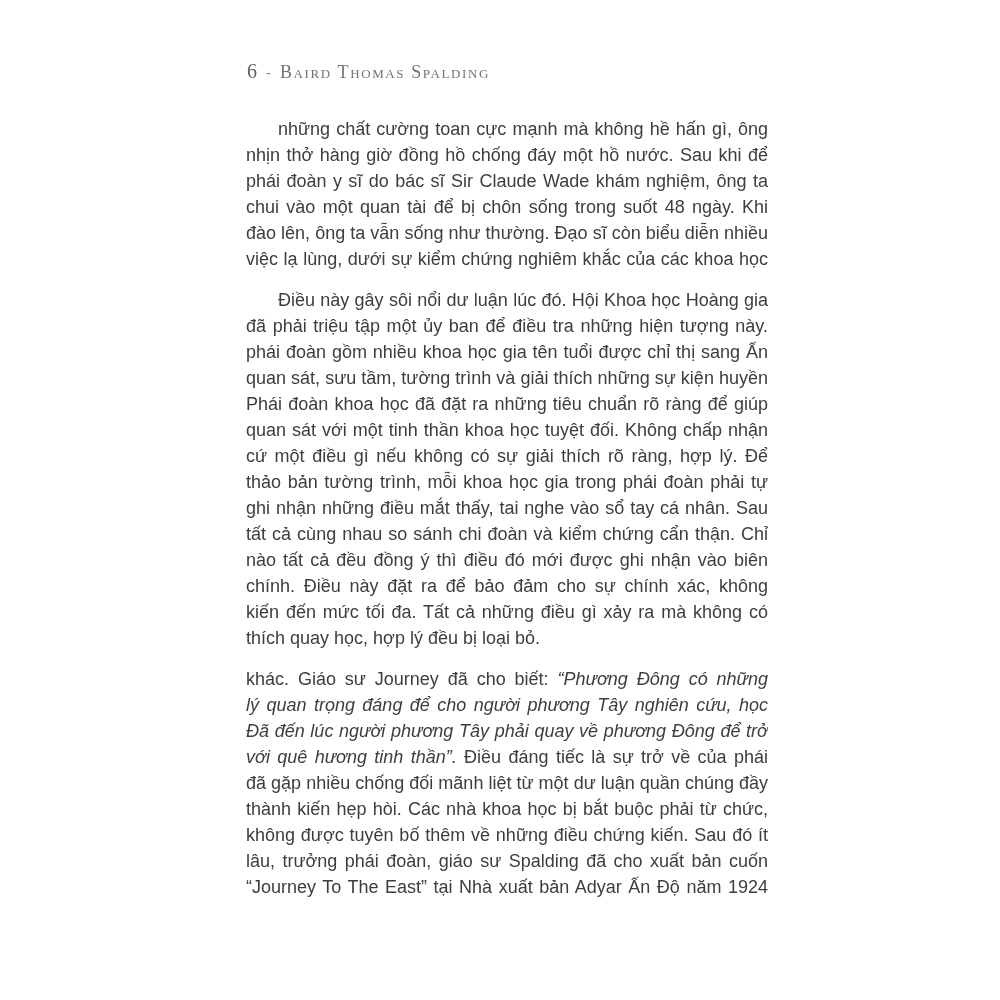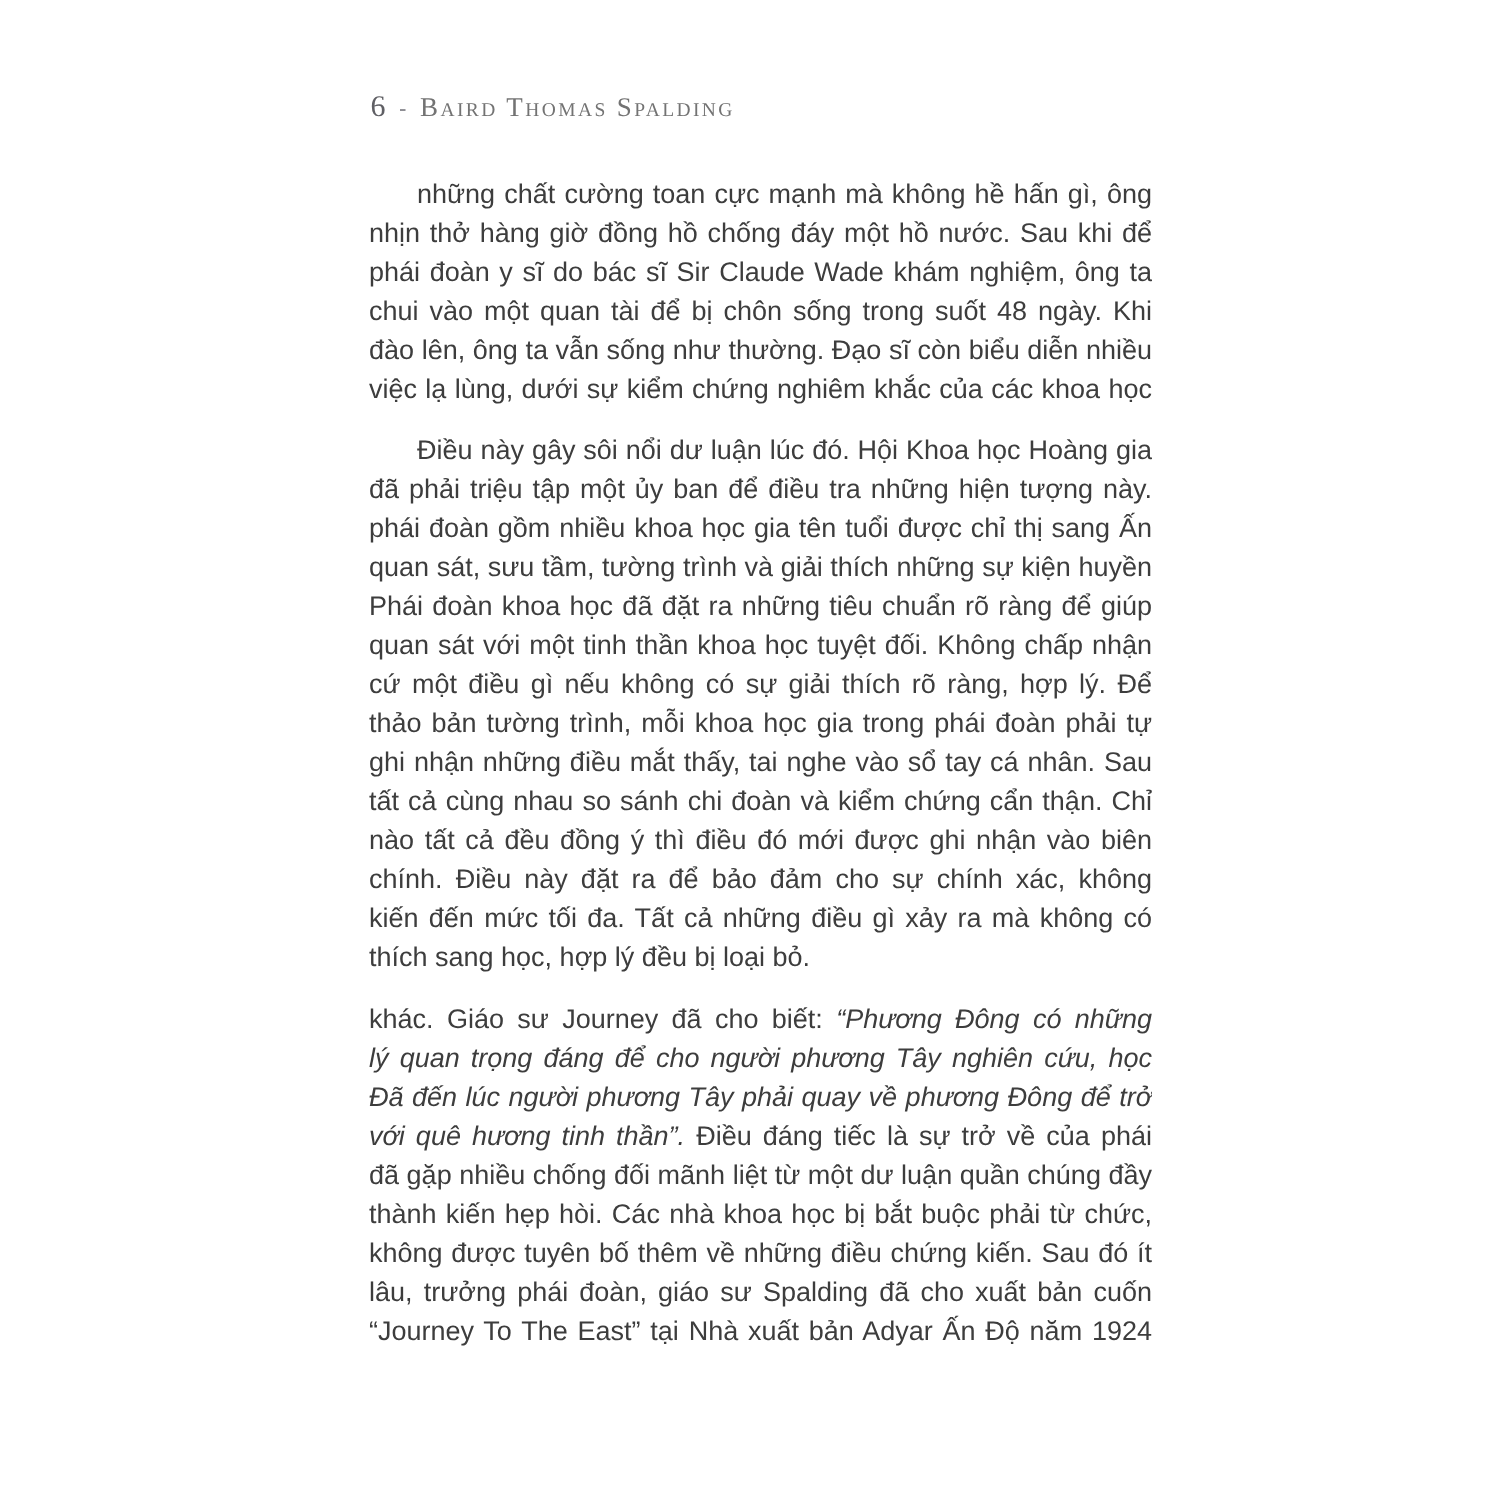--- a/index.html
+++ b/index.html
@@ -83,21 +83,21 @@
       <div class="line">quan sát, sưu tầm, tường trình và giải thích những sự kiện huyền bí.</div>
       <div class="line">Phái đoàn khoa học đã đặt ra những tiêu chuẩn rõ ràng để giúp họ</div>
       <div class="line">quan sát với một tinh thần khoa học tuyệt đối. Không chấp nhận bất</div>
       <div class="line">cứ một điều gì nếu không có sự giải thích rõ ràng, hợp lý. Để soạn</div>
       <div class="line">thảo bản tường trình, mỗi khoa học gia trong phái đoàn phải tự mình</div>
       <div class="line">ghi nhận những điều mắt thấy, tai nghe vào sổ tay cá nhân. Sau đó,</div>
       <div class="line">tất cả cùng nhau so sánh chi đoàn và kiểm chứng cẩn thận. Chỉ khi</div>
       <div class="line">nào tất cả đều đồng ý thì điều đó mới được ghi nhận vào biên bản</div>
       <div class="line">chính. Điều này đặt ra để bảo đảm cho sự chính xác, không thành</div>
       <div class="line">kiến đến mức tối đa. Tất cả những điều gì xảy ra mà không có sự giải</div>
-      <div class="line end">thích sang học, hợp lý đều bị loại bỏ.</div>
+      <div class="line end">thích quay học, hợp lý đều bị loại bỏ.</div>
     </div>
 
     <div class="para">
       <div class="line"><span>khác. Giáo sư Journey đã cho biết: </span><span class="it">“Phương Đông có những chân</span></div>
       <div class="line it">lý quan trọng đáng để cho người phương Tây nghiên cứu, học hỏi.</div>
       <div class="line it">Đã đến lúc người phương Tây phải quay về phương Đông để trở về</div>
       <div class="line"><span class="it">với quê hương tinh thần”.</span><span> Điều đáng tiếc là sự trở về của phái đoàn</span></div>
       <div class="line">đã gặp nhiều chống đối mãnh liệt từ một dư luận quần chúng đầy</div>
       <div class="line">thành kiến hẹp hòi. Các nhà khoa học bị bắt buộc phải từ chức,</div>
       <div class="line">không được tuyên bố thêm về những điều chứng kiến. Sau đó ít</div>

